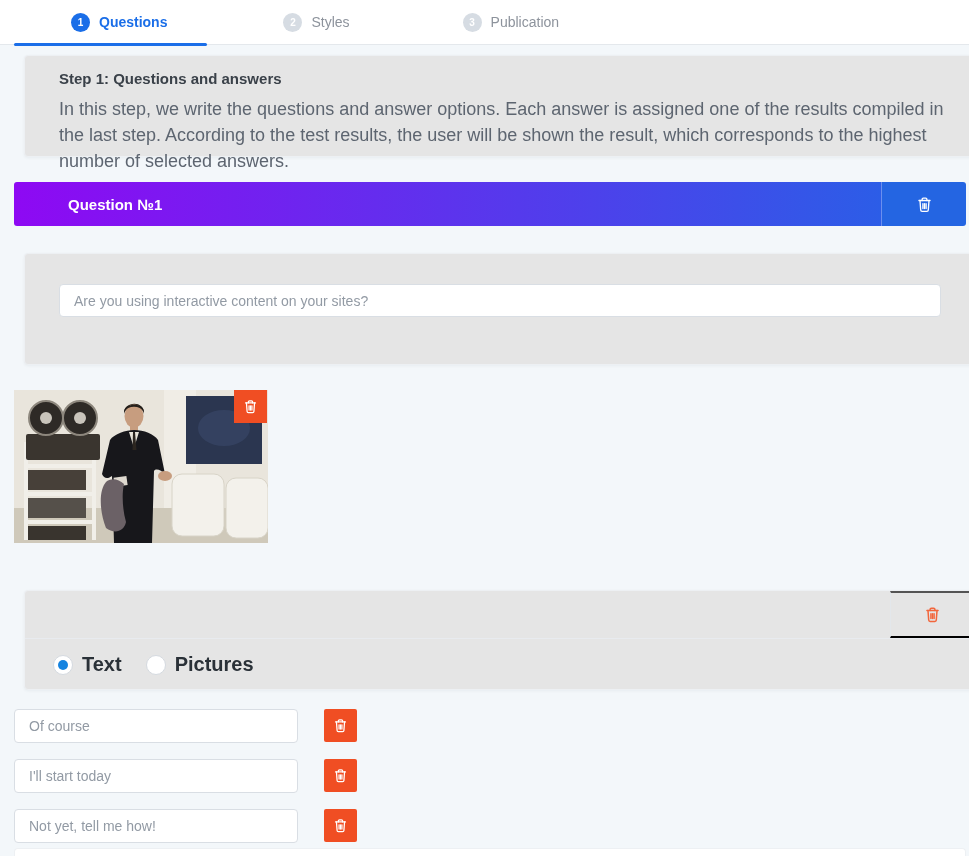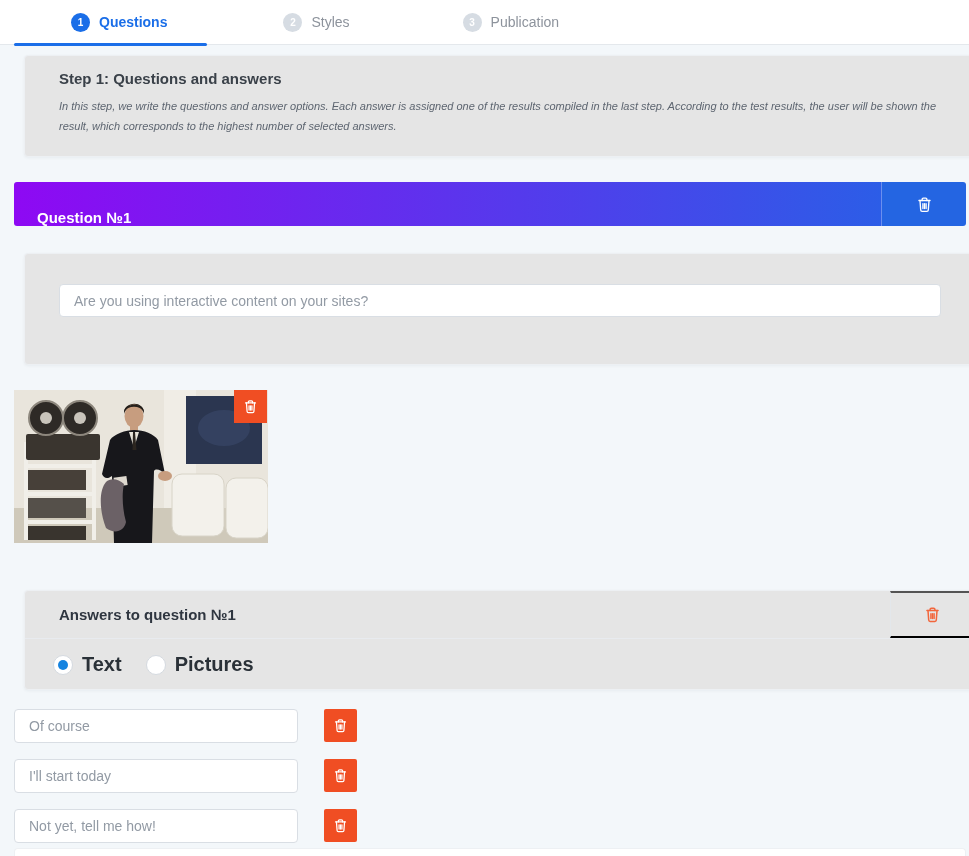--- a/index.html
+++ b/index.html
@@ -33,29 +33,29 @@
   }
   
   .card {
     position:absolute; left:24px; width:952px; background:#e5e5e5;
     border:1px solid #edf0f3; border-radius:4px;
     box-shadow:0 1px 3px rgba(50,65,90,.06);
   }
   
   .step-card { top:55px; height:102px; }
   .step-title { margin:14px 34px 0 34px; font-size:15px; font-weight:700; color:#3a4149; }
-  .step-desc { margin:9px 30px 0 34px; font-size:11px; line-height:20px; color:#5d6570;font-style:italic; }
+  .step-desc { margin:9px 30px 0 34px; font-size:18px; line-height:26px; color:#5d6570; }
   
   .qbar {
     position:absolute; left:14px; top:182px; width:952px; height:44px;
     display:flex; border-radius:3px; overflow:hidden;
   }
   .qbar-main {
     flex:1; background:linear-gradient(90deg,#8e09f3 0%,#2c5de7 100%);
-    display:flex; align-items:flex-end; padding-left:23px;
+    display:flex; align-items:center; padding-left:54px;
     color:#fff; font-size:15px; font-weight:700;
   }
   .qbar-delete {
     width:85px; background:#2465e2; border-left:1px solid #6b8fef;
     display:flex; align-items:center; justify-content:center; color:#fff; cursor:pointer;
   }
   
   .qcard { top:253px; height:112px; }
   .qinput {
     position:absolute; left:34px; top:30px; width:882px; height:33px;
@@ -199,21 +199,20 @@
         <path d="M10 11v6"></path>
           <path d="M12 11v6"></path>
           <path d="M14 11v6"></path>
       </svg>
     </span>
   </button>
 </div>
 
 <div class="card acard">
   <div class="acard-header">
-    <div class="acard-title">Answers to question №1</div>
     <button class="acard-delete">
       <span>
         <svg class="ticon" viewBox="0 0 24 24" width="19" height="19" fill="none" stroke="currentColor" stroke-width="1.9" stroke-linecap="round" stroke-linejoin="round">
           <path d="M5 7h14"></path>
             <path d="M9 7V5.5A1.5 1.5 0 0 1 10.5 4h3A1.5 1.5 0 0 1 15 5.5V7"></path>
           <path d="M6.3 7l.9 12a1.8 1.8 0 0 0 1.8 1.7h6a1.8 1.8 0 0 0 1.8-1.7l.9-12"></path>
           <path d="M10 11v6"></path>
             <path d="M12 11v6"></path>
             <path d="M14 11v6"></path>
         </svg>

